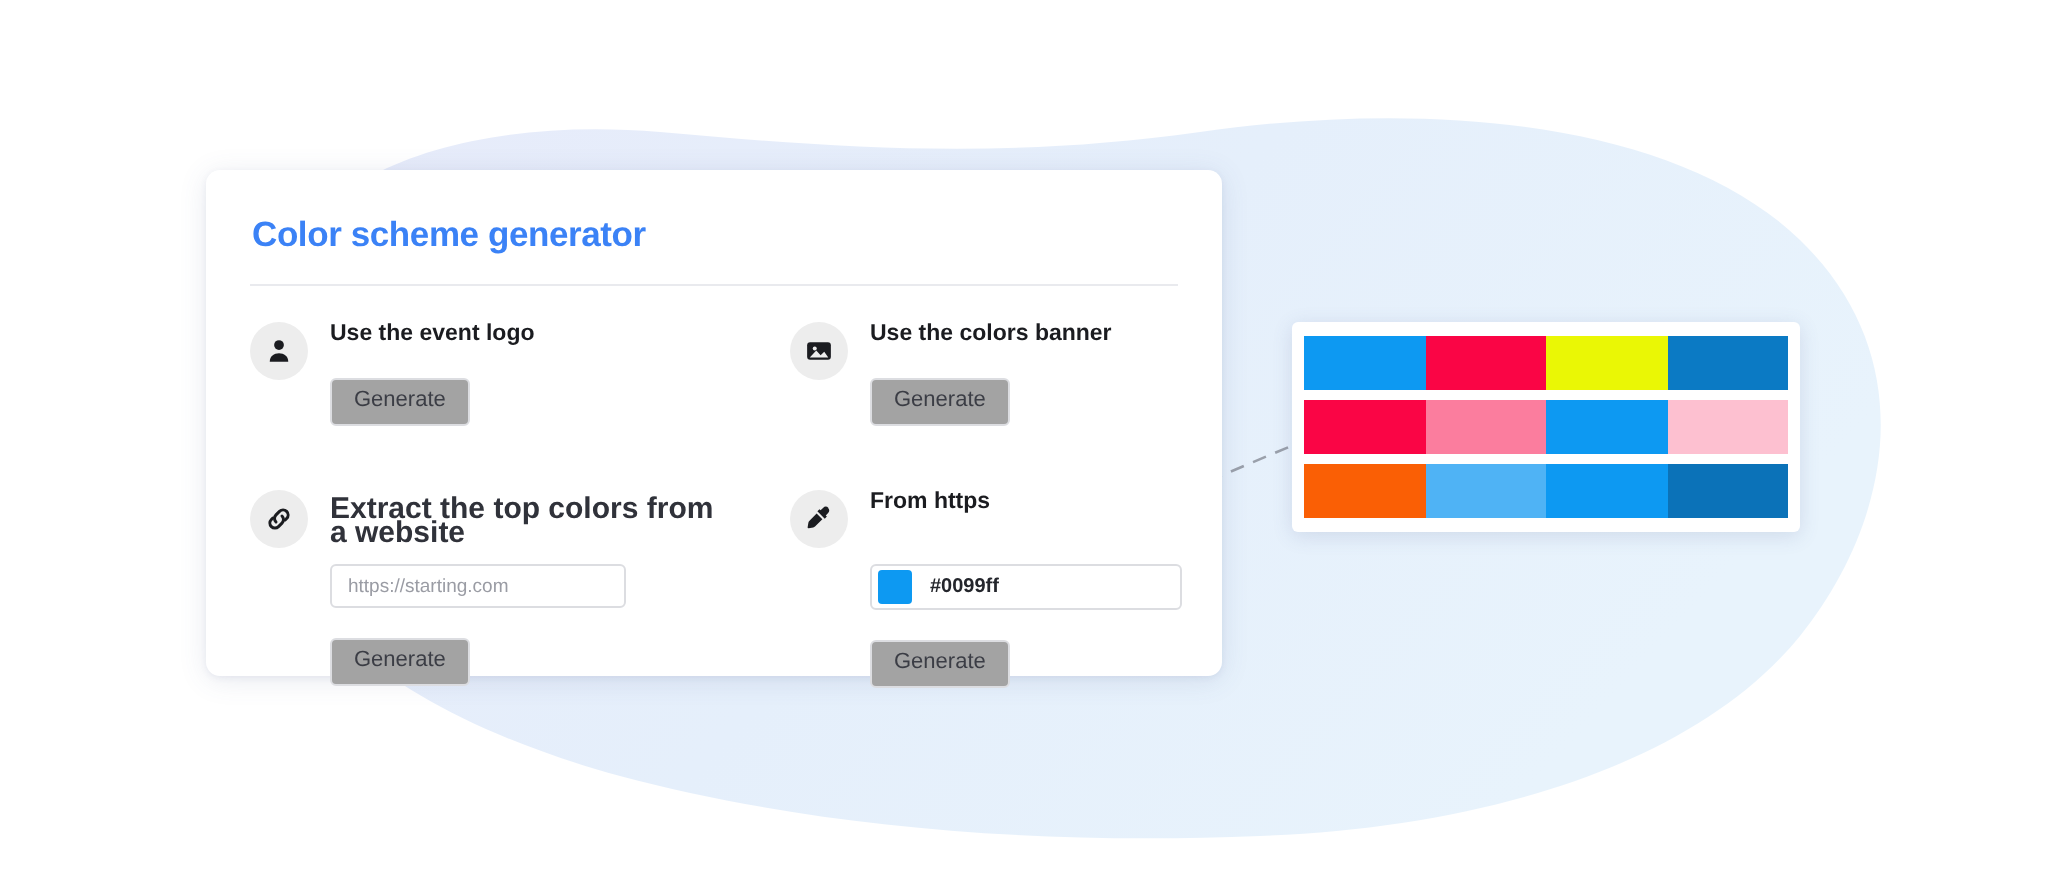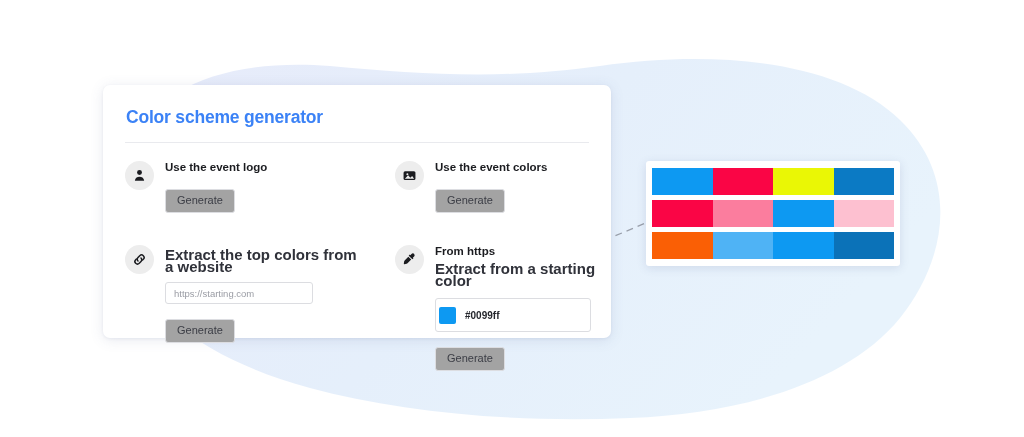--- a/index.html
+++ b/index.html
@@ -121,23 +121,23 @@
     font-size: 9.5px;
     color: #9a9ca4;
     padding: 0 8px;
     font-family: "Liberation Sans", sans-serif;
     display: flex;
     align-items: center;
   }
 
   
   #color-field {
-    margin-top: 11px;
+    margin-top: 24px;
     width: 156px;
-    height: 34px;
+    height: 23px;
     border: 1px solid #dcdde1;
     border-radius: 3px;
     background: #fff;
     display: flex;
     align-items: center;
     overflow: hidden;
   }
   #color-swatch {
     width: 17px;
     height: 17px;
@@ -231,21 +231,21 @@
 
     <div class="option">
       <div class="option-icon-circle">
         <svg width="15" height="15" viewBox="0 0 24 24" fill="#1b1c20">
           <rect x="2.5" y="5" width="19" height="14" rx="2.4"></rect>
           <circle cx="8.6" cy="9.9" r="1.6" fill="#ededed"></circle>
           <path d="M4.6 17.2 L9.8 11.6 L13.3 15.4 L16.2 12.6 L19.4 17.2 Z" fill="#ededed"></path>
         </svg>
       </div>
       <div class="option-body">
-        <div class="option-title">Use the event colors</div>
+        <div class="option-title">Use the colors banner</div>
         <button class="generate-btn">Generate</button>
       </div>
     </div>
 
     <div class="option">
       <div class="option-icon-circle">
         <svg width="15" height="15" viewBox="0 0 24 24" fill="none" stroke="#1b1c20" stroke-width="2.4" stroke-linecap="round">
           <path d="M9.6 14.4 A4 4 0 0 1 9.6 8.7 L12.4 5.9 A4 4 0 0 1 18.1 11.6 L16.9 12.8"></path>
           <path d="M14.4 9.6 A4 4 0 0 1 14.4 15.3 L11.6 18.1 A4 4 0 0 1 5.9 12.4 L7.1 11.2"></path>
         </svg>
@@ -259,21 +259,20 @@
 
     <div class="option">
       <div class="option-icon-circle">
         <svg width="15" height="15" viewBox="0 0 24 24" fill="#1b1c20">
           <path d="M19.6 3.1 a3.1 3.1 0 0 0-4.4 0 l-1.9 1.9 -0.9-0.9 -1.7 1.7 5.9 5.9 1.7-1.7 -0.9-0.9 1.9-1.9 a3.1 3.1 0 0 0 0-4.1 z"></path>
           <path d="M10.1 7.6 L4.2 13.5 a2.6 2.6 0 0 0-0.7 1.4 l-0.6 3.6 a0.8 0.8 0 0 0 0.9 0.9 l3.6-0.6 a2.6 2.6 0 0 0 1.4-0.7 l5.9-5.9 z"></path>
         </svg>
       </div>
       <div class="option-body">
         <div class="option-title">From https</div>
-        <div class="option-sub">Extract from a starting color</div>
         <div id="color-field">
           <div id="color-swatch" style="background: rgb(13, 153, 242);"></div>
           <span id="color-hex">#0099ff</span>
         </div>
         <button class="generate-btn">Generate</button>
       </div>
     </div>
 
   </div>
 </div>

